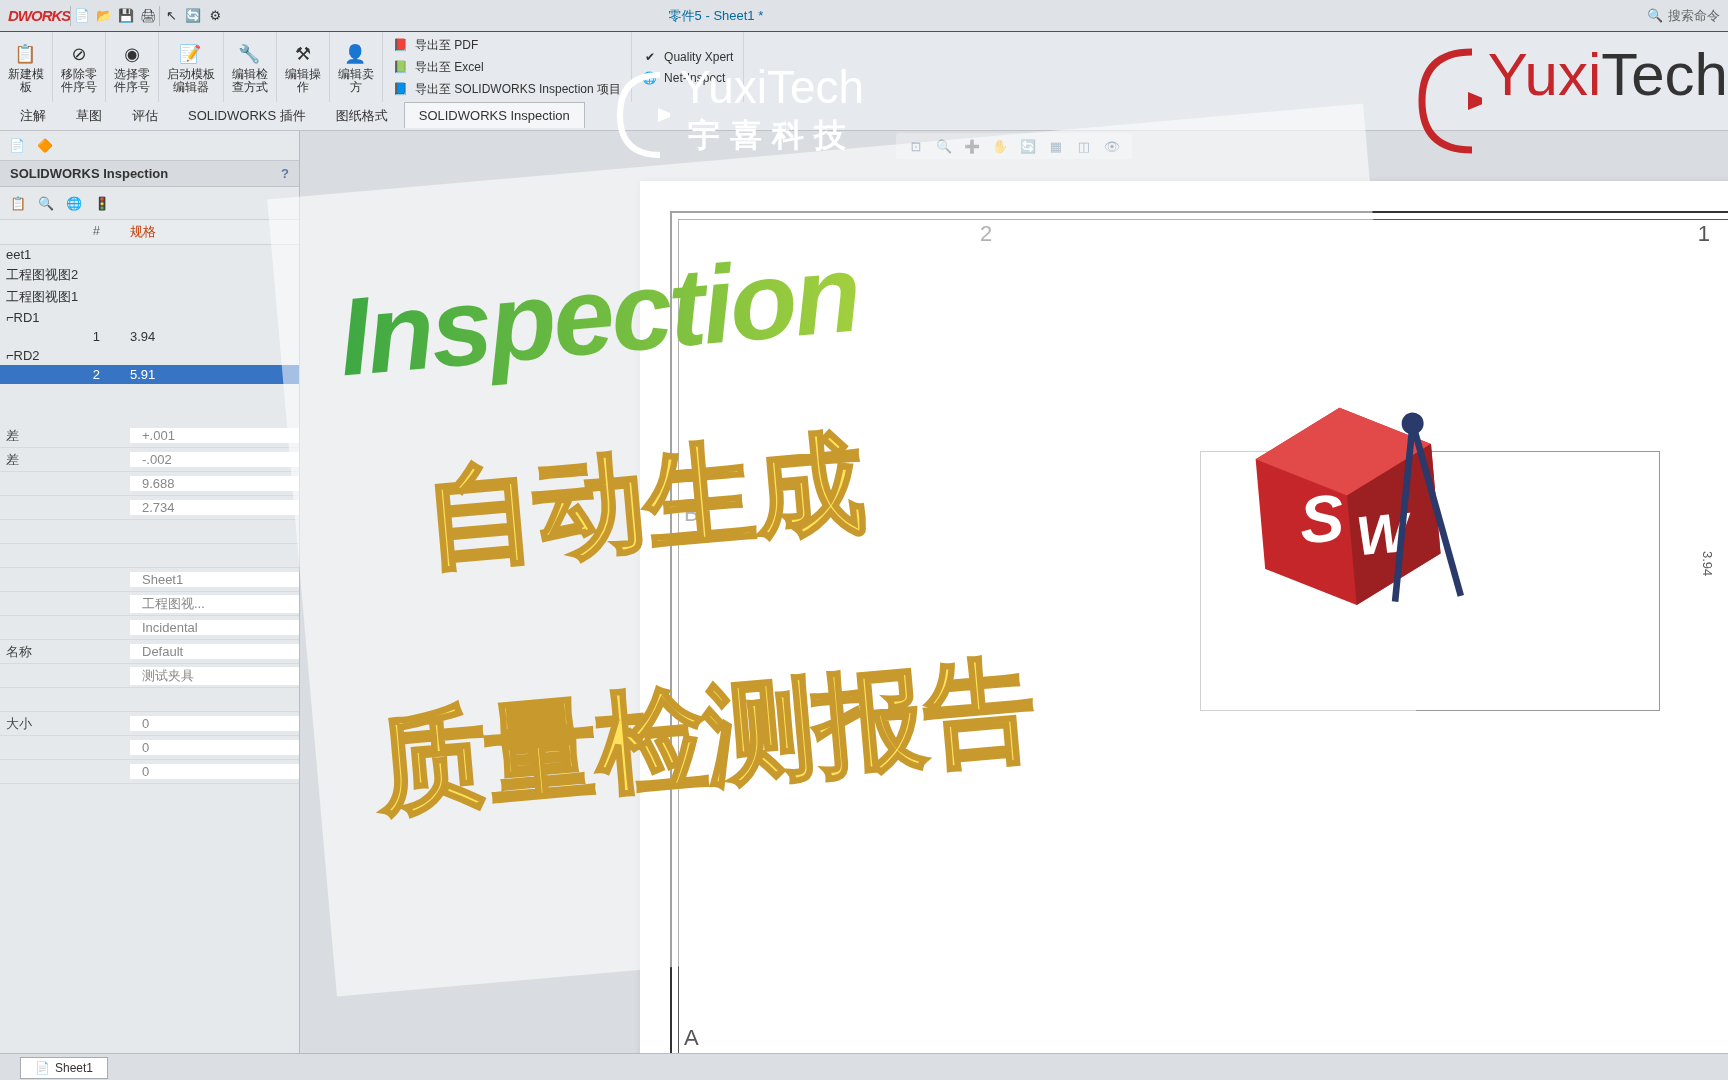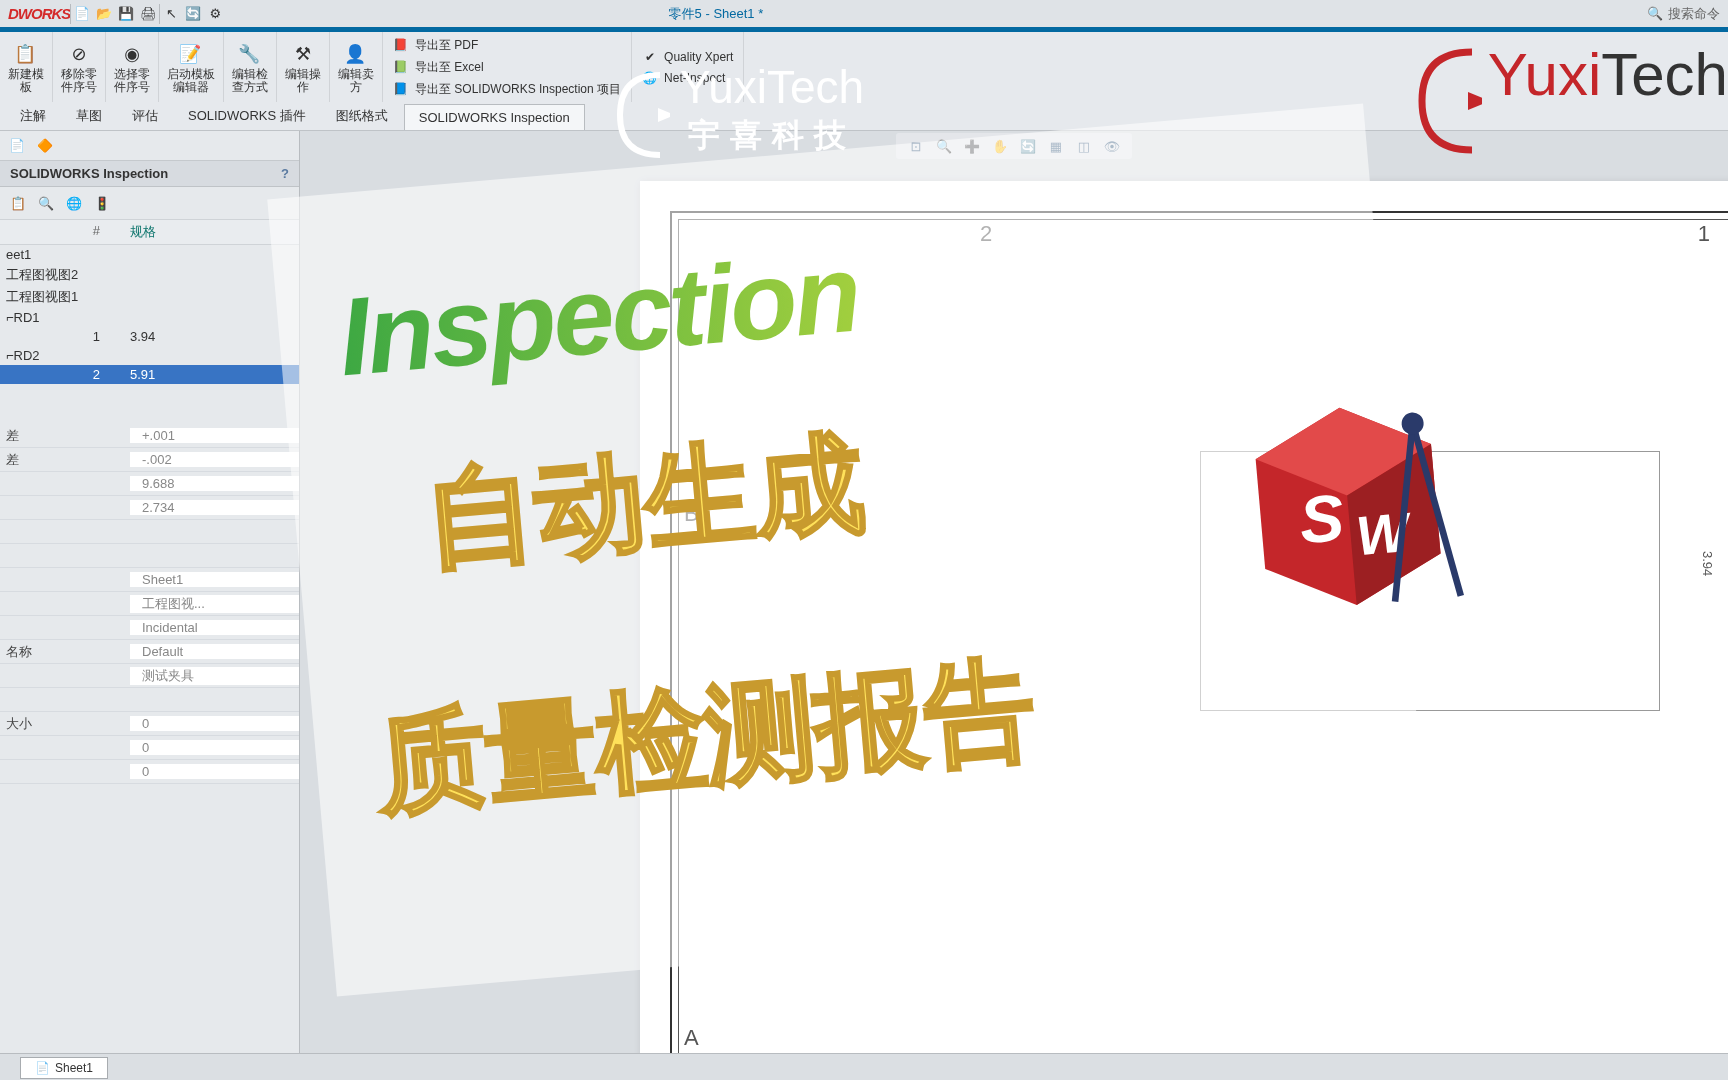--- a/index.html
+++ b/index.html
@@ -1,51 +1,51 @@
 <!DOCTYPE html>
 <html><head>
 <meta charset="utf-8">
 <style>
 html,body{margin:0;padding:0;width:1728px;height:1080px;overflow:hidden;font-family:"Microsoft YaHei",Arial,sans-serif;font-size:13px;background:#dce0e5;color:#333}
 *{box-sizing:border-box}
 .app{position:relative;width:1728px;height:1080px;background:#e1e4e8}
 
 
-.qat{height:32px;background:#dfe3e7;display:flex;align-items:center;padding:0 8px;gap:0;border-bottom:5px solid #0369a1}
+.qat{height:32px;background:#dfe3e7;display:flex;align-items:center;padding:0 8px;gap:0;border-bottom:1px solid #0369a1}
 .qat .logo{font-weight:bold;color:#d42a2a;font-style:italic;font-size:15px;letter-spacing:-1px}
 .qat .sep{width:1px;height:20px;background:#b7bbbf}
 .qat .btn{width:22px;height:22px;display:flex;align-items:center;justify-content:center;cursor:pointer}
 .qat .title{margin-left:auto;margin-right:auto;color:#0369a1}
 .qat .search{margin-left:auto;display:flex;align-items:center;gap:4px;color:#666}
 
 
 .ribbon{background:#e6e9ed;border-bottom:1px solid #bfc3c7}
 .rib-buttons{display:flex;height:70px;align-items:stretch}
 .rib-grp{display:flex;flex-direction:column;align-items:center;justify-content:center;padding:0 8px;border-right:1px solid #d0d3d7;cursor:pointer;min-width:48px}
 .rib-grp .ic{width:28px;height:28px;display:flex;align-items:center;justify-content:center;font-size:18px}
 .rib-grp .lb{font-size:12px;color:#333;text-align:center;line-height:1.1;white-space:pre}
 .rib-col{display:flex;flex-direction:column;justify-content:center;padding:0 10px;gap:5px;border-right:1px solid #d0d3d7}
 .rib-col .line{display:flex;align-items:center;gap:6px;font-size:12px;cursor:pointer;color:#333}
 .rib-col .ic2{width:16px;height:16px;display:inline-flex;align-items:center;justify-content:center}
-.rib-tabs{display:flex;height:28px;align-items:flex-end;padding-left:6px;gap:2px}
+.rib-tabs{display:flex;height:28px;align-items:flex-start;padding-left:6px;gap:2px}
 .rib-tab{padding:5px 14px;font-size:13px;color:#333;cursor:pointer}
 .rib-tab.active{background:#f4f6f8;border:1px solid #b8bcc0;border-bottom:none}
 
 
 .body{display:flex;height:calc(1080px - 32px - 70px - 28px - 28px)}
 .left{width:300px;background:#e6e9ec;border-right:1px solid #b8bcc0;display:flex;flex-direction:column}
 .left .mini-tabs{height:30px;display:flex;align-items:center;gap:6px;padding:0 6px;border-bottom:1px solid #c5c9cd}
 .left .mini-tabs span{width:22px;height:22px;display:flex;align-items:center;justify-content:center;cursor:pointer}
 .panel-title{background:#d7dbe0;padding:5px 10px;font-weight:bold;display:flex;justify-content:space-between;align-items:center;border-bottom:1px solid #bfc3c7}
 .panel-title .help{color:#5a7aa0;cursor:pointer}
 .tool-row{display:flex;gap:4px;padding:4px 6px;border-bottom:1px solid #cfd3d7}
 .tool-row span{width:24px;height:24px;display:flex;align-items:center;justify-content:center;cursor:pointer}
 .grid-head{display:flex;background:#e9ecef;border-bottom:1px solid #cfd3d7;padding:3px 0}
 .grid-head .c1{width:110px;text-align:right;padding-right:10px;color:#666}
-.grid-head .c2{flex:1;padding-left:20px;color:#0f766e}
+.grid-head .c2{flex:1;padding-left:20px;color:#c2410c}
 .tree{font-size:13px}
 .tree .row{display:flex;padding:2px 0}
 .tree .row.sel{background:#3874c4;color:#fff}
 .tree .c1{width:110px;text-align:right;padding-right:10px}
 .tree .c2{flex:1;padding-left:20px}
 .tree .node{padding:2px 6px;color:#333}
 .prop-grid{margin-top:40px}
 .prop-grid .prow{display:flex;border-bottom:1px solid #d7dbe0;min-height:24px;align-items:center}
 .prop-grid .plab{width:130px;padding-left:6px;color:#444}
 .prop-grid .pval{flex:1;padding-left:12px;color:#888;background:#ffffff}

